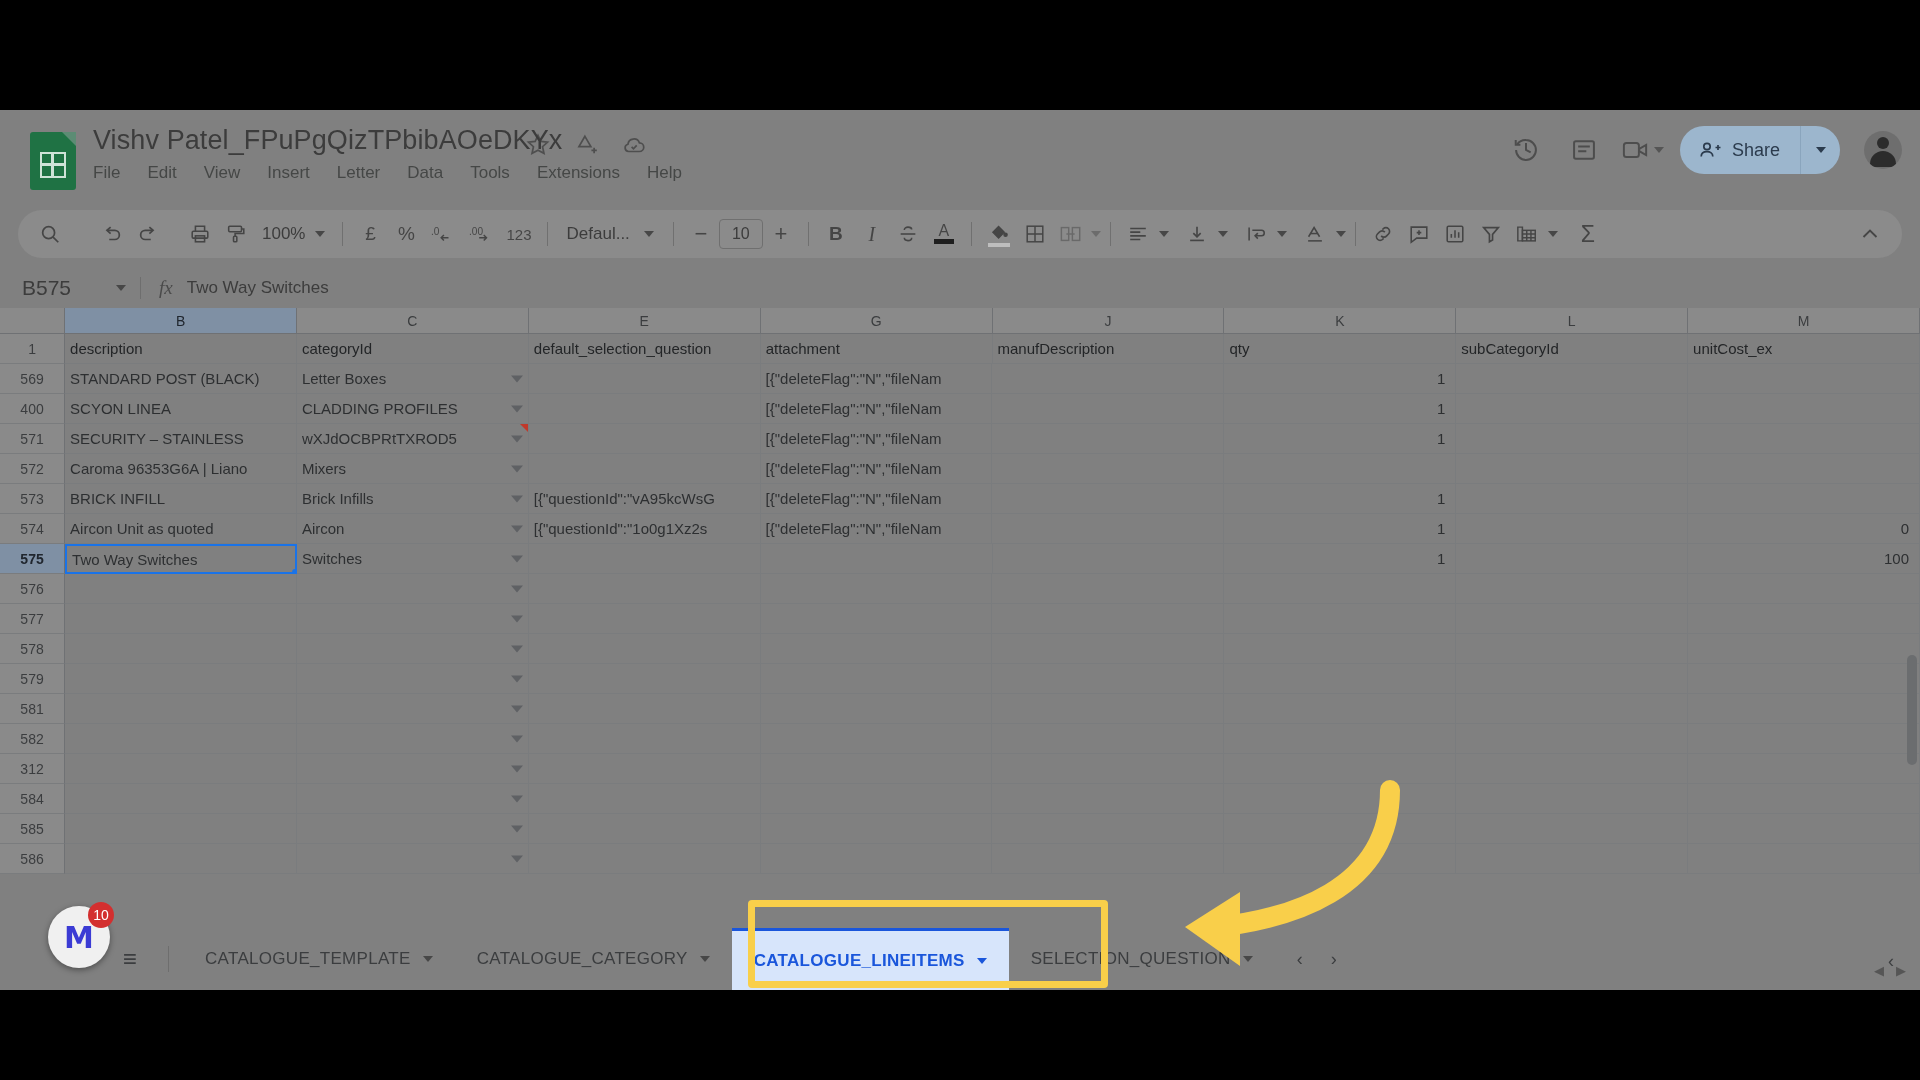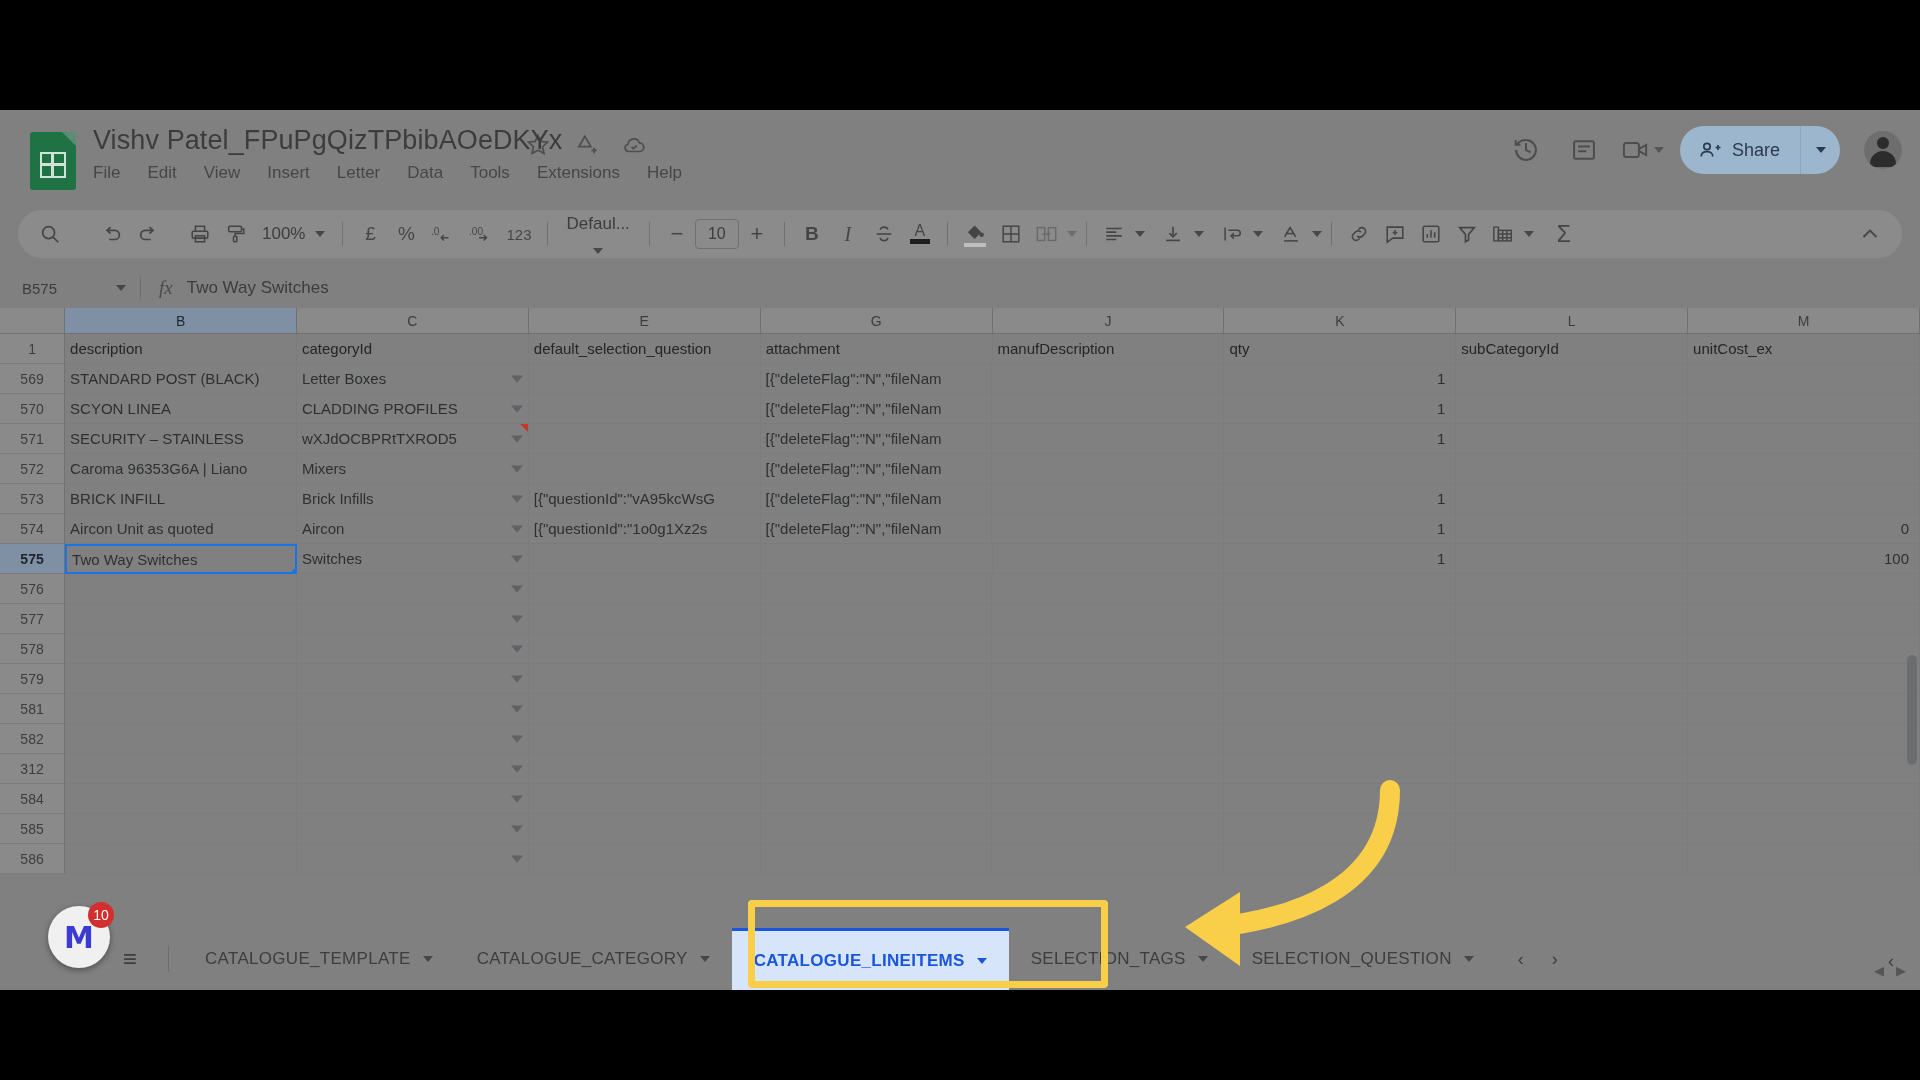--- a/index.html
+++ b/index.html
@@ -95,39 +95,39 @@
     background: #8b8b8b; border-radius: 24px;
     display: flex; align-items: center; padding: 0 14px;
   }
   .tbtn {
     height: 36px; min-width: 36px; padding: 0 6px;
     display: flex; align-items: center; justify-content: center;
     color: #3c3c3c; font-size: 16px; opacity: .88;
   }
   .tsep { width: 1px; height: 24px; background: #707070; margin: 0 9px; }
   .zoomsel { display: flex; align-items: center; gap: 10px; padding: 0 8px; font-size: 17px; color: #3c3c3c; }
-  .fontsel { display: flex; align-items: center; gap: 14px; padding: 0 10px; font-size: 17px; color: #3c3c3c; flex-direction: column; }
+  .fontsel { display: flex; align-items: center; gap: 14px; padding: 0 10px; font-size: 17px; color: #3c3c3c; }
   .fsize {
     width: 44px; height: 30px; border: 1px solid #6f6f6f; border-radius: 4px;
     display: flex; align-items: center; justify-content: center; font-size: 16px; color: #3c3c3c;
   }
   .caret { width: 0; height: 0; border-left: 5px solid transparent; border-right: 5px solid transparent; border-top: 6px solid #474747; }
   .tbtn svg { display: block; }
   .bold-i { font-weight: bold; font-size: 19px; }
   .ital-i { font-style: italic; font-family: "Liberation Serif", serif; font-size: 20px; }
 
   
   .formulabar {
     position: absolute; left: 0; top: 158px; width: 1920px; height: 40px;
     display: flex; align-items: center;
   }
   .namebox {
     width: 140px; height: 40px; display: flex; align-items: center;
     justify-content: space-between; padding: 0 14px 0 22px;
-    font-size: 15px; color: #3c3c3c;
+    font-size: 21px; color: #3c3c3c;
   }
   .fsep { width: 1px; height: 22px; background: #6e6e6e; }
   .fx { margin: 0 14px 0 18px; font-style: italic; font-family: "Liberation Serif", serif; font-size: 19px; color: #4a4a4a; }
   .fvalue { font-size: 17px; color: #3c3c3c; }
 
   
   .grid-wrap { position: absolute; left: 0; top: 198px; width: 1920px; height: 620px; }
 
   .colhead { display: flex; height: 26px; background: #8a8a8a; }
   .colhead .ch {
@@ -516,21 +516,21 @@
             <div class="cell" style="width: 235px;">STANDARD POST (BLACK)</div>
             <div class="cell" style="width: 235px;">Letter Boxes<span class="dd"></span></div>
             <div class="cell" style="width: 235px;"></div>
             <div class="cell" style="width: 235px;">[{"deleteFlag":"N","fileNam</div>
             <div class="cell" style="width: 235px;"></div>
             <div class="cell num" style="width: 235px;">1</div>
             <div class="cell" style="width: 235px;"></div>
             <div class="cell num" style="width: 235px;"></div>
           </div>
           <div class="rowline">
-            <div class="rh" style="width: 66px;">570</div>
+            <div class="rh" style="width: 66px;">400</div>
             <div class="cell" style="width: 235px;">SCYON LINEA</div>
             <div class="cell" style="width: 235px;">CLADDING PROFILES<span class="dd"></span></div>
             <div class="cell" style="width: 235px;"></div>
             <div class="cell" style="width: 235px;">[{"deleteFlag":"N","fileNam</div>
             <div class="cell" style="width: 235px;"></div>
             <div class="cell num" style="width: 235px;">1</div>
             <div class="cell" style="width: 235px;"></div>
             <div class="cell num" style="width: 235px;"></div>
           </div>
           <div class="rowline">
@@ -745,24 +745,20 @@
           </div>
           <div class="sheet-tab">
             <span>CATALOGUE_CATEGORY</span>
             <span class="caret"></span>
           </div>
           <div class="sheet-tab active">
             <span>CATALOGUE_LINEITEMS</span>
             <span class="caret"></span>
           </div>
           <div class="sheet-tab">
-            <span>SELECTION_TAGS</span>
-            <span class="caret"></span>
-          </div>
-          <div class="sheet-tab">
             <span>SELECTION_QUESTION</span>
             <span class="caret"></span>
           </div>
         </div>
       <div class="nav-arrows">
         <span>‹</span>
         <span>›</span>
       </div>
       <span class="tab-right">‹</span>
     </div>

